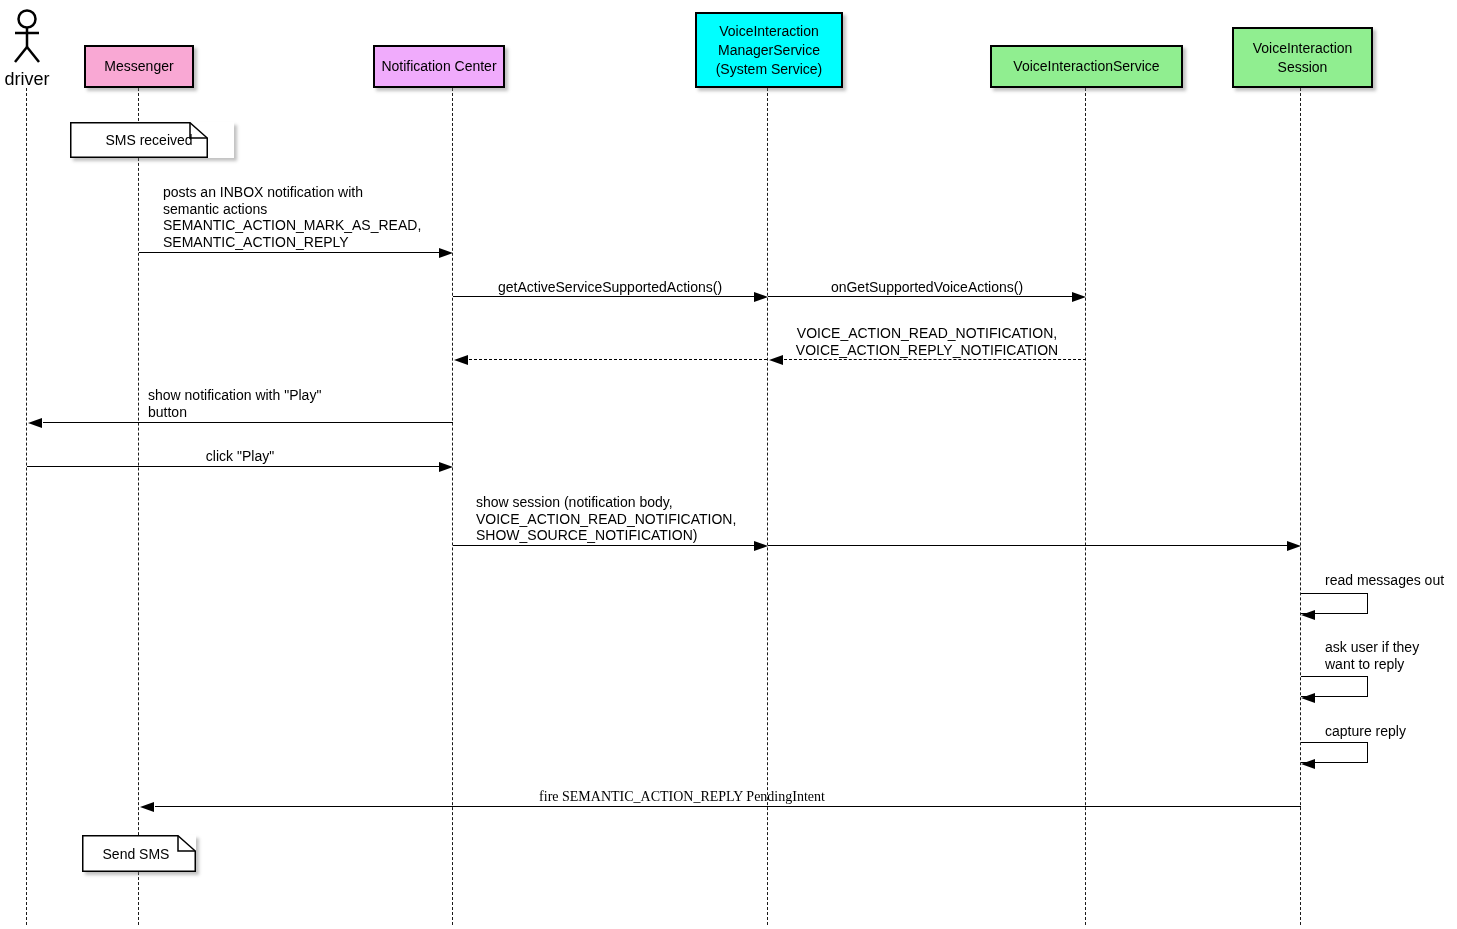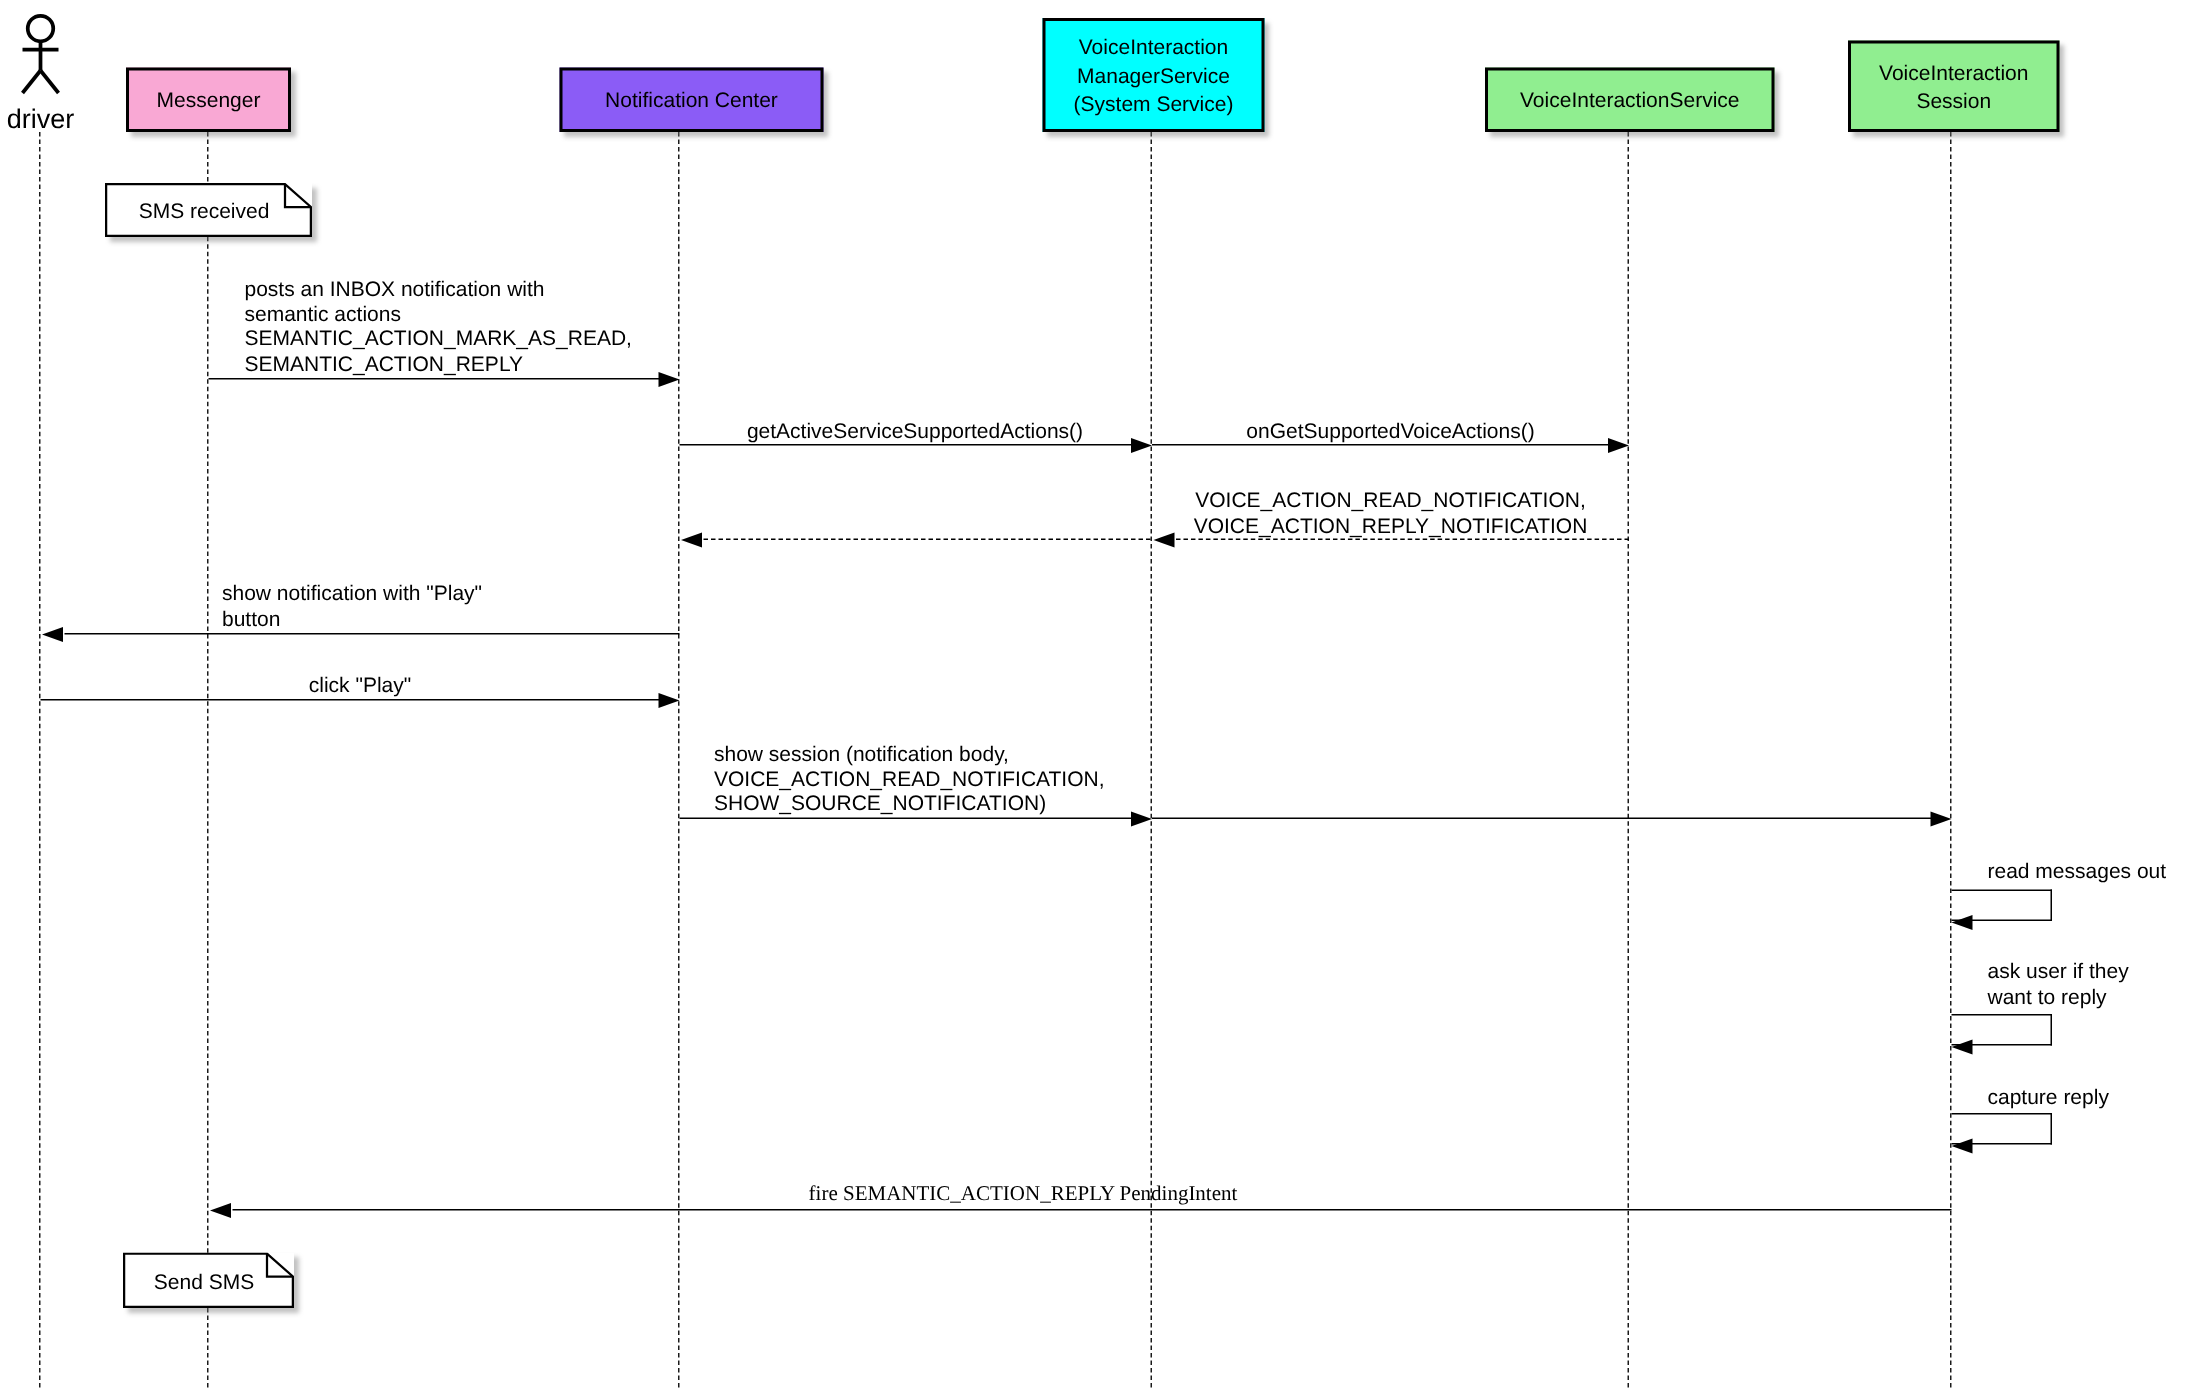--- a/index.html
+++ b/index.html
@@ -61,29 +61,29 @@
   <div class="actor-label" style="left:27px;top:69px;">driver</div>
 
   <div class="lifeline" style="left:26px;top:88px;height:837px;"></div>
   <div class="lifeline" style="left:138px;top:88px;height:837px;"></div>
   <div class="lifeline" style="left:452px;top:88px;height:837px;"></div>
   <div class="lifeline" style="left:767px;top:88px;height:837px;"></div>
   <div class="lifeline" style="left:1085px;top:88px;height:837px;"></div>
   <div class="lifeline" style="left:1300px;top:88px;height:837px;"></div>
 
   <div class="participant" style="left: 84px; top: 45px; width: 110px; height: 43px; background-color: #f9a8d4;">Messenger</div>
-  <div class="participant" style="left: 373px; top: 45px; width: 176px; height: 43px; background-color: #8b5cf6;">Notification Center</div>
+  <div class="participant" style="left: 373px; top: 45px; width: 132px; height: 43px; background-color: #f0abfc;">Notification Center</div>
   <div class="participant" style="left: 695px; top: 12px; width: 148px; height: 76px; background-color: rgb(0, 255, 255);">VoiceInteraction
 ManagerService
 (System Service)</div>
   <div class="participant" style="left: 990px; top: 45px; width: 193px; height: 43px; background-color: rgb(144, 238, 144);">VoiceInteractionService</div>
   <div class="participant" style="left: 1232px; top: 27px; width: 141px; height: 61px; background-color: rgb(144, 238, 144);">VoiceInteraction
 Session</div>
 
-  <div class="note" style="left:70px;top:122px;width:138px;height:36px;">
+  <div class="note" style="left:70px;top:122px;width:164px;height:36px;">
     <svg width="138" height="36" viewBox="0 0 138 36">
       <path d="M0.75 0.75 H120 L137.25 16 V35.25 H0.75 Z" fill="#fff" stroke="#000" stroke-width="1.5"></path>
       <path d="M120 0.75 V16 H137.25" fill="none" stroke="#000" stroke-width="1.5"></path>
     </svg>
     <div class="note-text">SMS received</div>
   </div>
 
   <div class="msg-label" style="left:163px;top:184px;">posts an INBOX notification with
 semantic actions
 SEMANTIC_ACTION_MARK_AS_READ,

